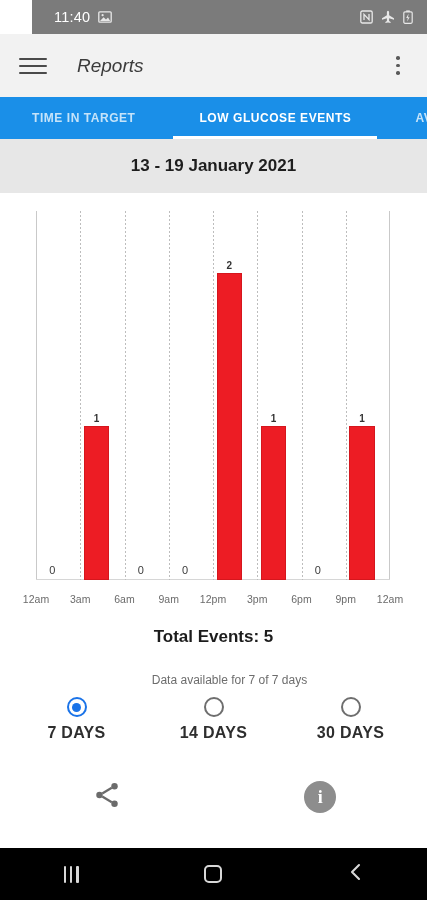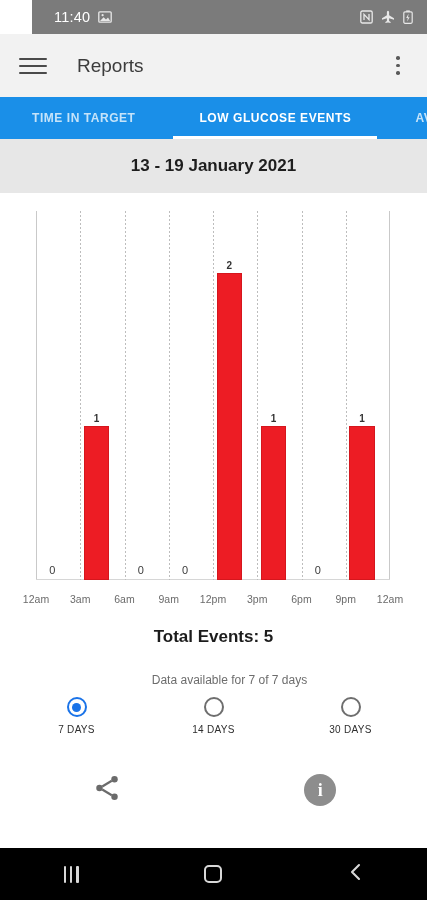--- a/index.html
+++ b/index.html
@@ -23,21 +23,21 @@
   .ic { display:inline-block; line-height:0; }
 
   
   .appbar {
     height:63px; background:#f2f2f2;
     display:flex; align-items:center; padding:0 14px 0 16px;
   }
   .hamburger { width:34px; height:34px; display:flex; flex-direction:column;
     justify-content:center; gap:5px; cursor:pointer; padding:0 3px; }
   .hamburger i { display:block; height:2px; background:#4a4a4a; border-radius:1px; }
-  .appbar-title { margin-left:27px; font-size:19px; color:#3c3c3c; font-weight:400; }
+  .appbar-title { margin-left:27px; font-size:19px; color:#3c3c3c; font-weight:400;font-style:italic; }
   .appbar-spacer { flex:1; }
   .kebab { width:30px; height:34px; display:flex; flex-direction:column;
     align-items:center; justify-content:center; gap:4px; cursor:pointer; }
   .kebab i { width:3.5px; height:3.5px; border-radius:50%; background:#5a5a5a; display:block; }
 
   
   .tabbar {
     height:42px; background:#1a8fe8; display:flex; align-items:stretch;
     overflow:hidden; position:relative;
   }
@@ -112,21 +112,21 @@
   }
   .radio {
     width:20px; height:20px; border-radius:50%;
     border:2px solid #6e6e6e; background:#fff;
     display:flex; align-items:center; justify-content:center;
   }
   .radio.selected { border-color:#1a73e8; border-width:2.5px; }
   .radio.selected i {
     width:9px; height:9px; border-radius:50%; background:#1a73e8; display:block;
   }
-  .radio-label { font-size:10px; color:#2e2e2e; letter-spacing:.3px; }
+  .radio-label { font-size:16px; color:#2e2e2e; letter-spacing:.3px;font-weight:bold; }
 
   
   .actions {
     display:flex; align-items:center; margin-top:38px;
   }
   .act { flex:1; display:flex; align-items:center; justify-content:center; cursor:pointer; }
   .info-badge {
     width:32px; height:32px; border-radius:50%; background:#8d8d8d;
     color:#fff; display:flex; align-items:center; justify-content:center;
     font-size:18px; font-weight:bold; font-family:"Liberation Serif", serif;

